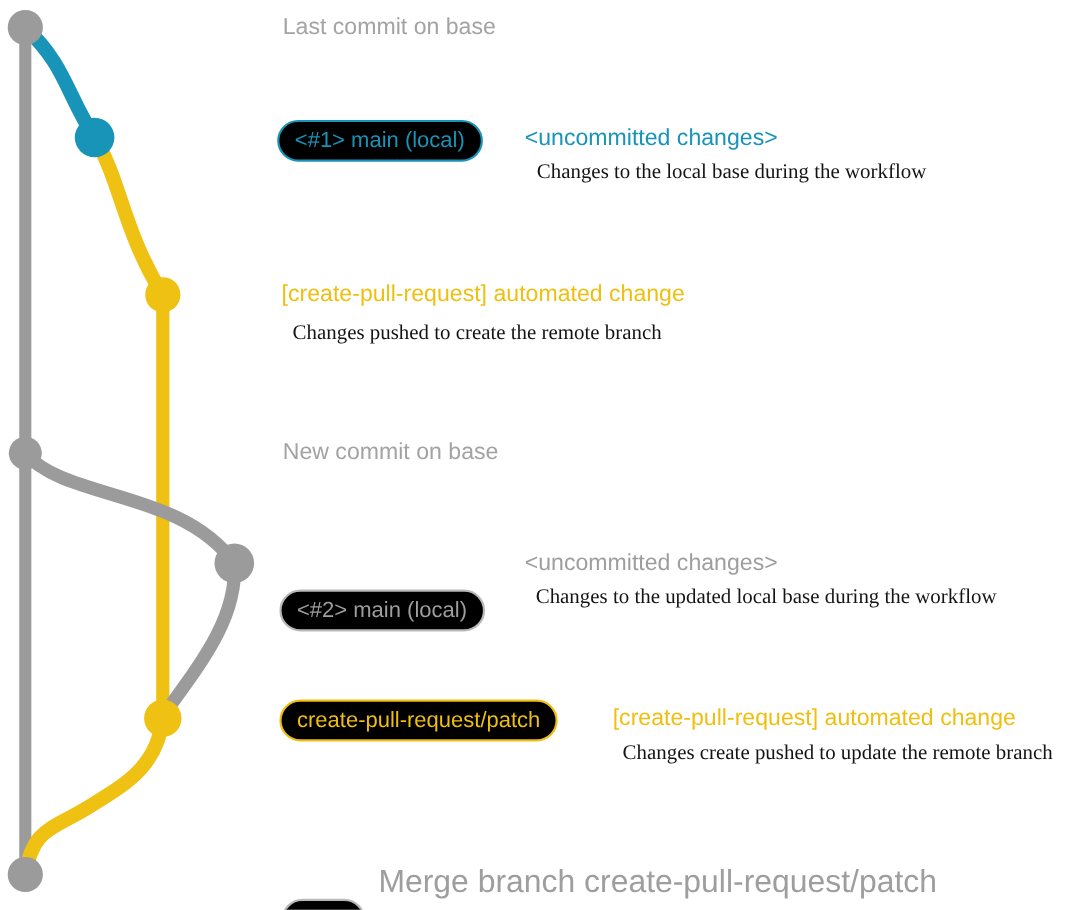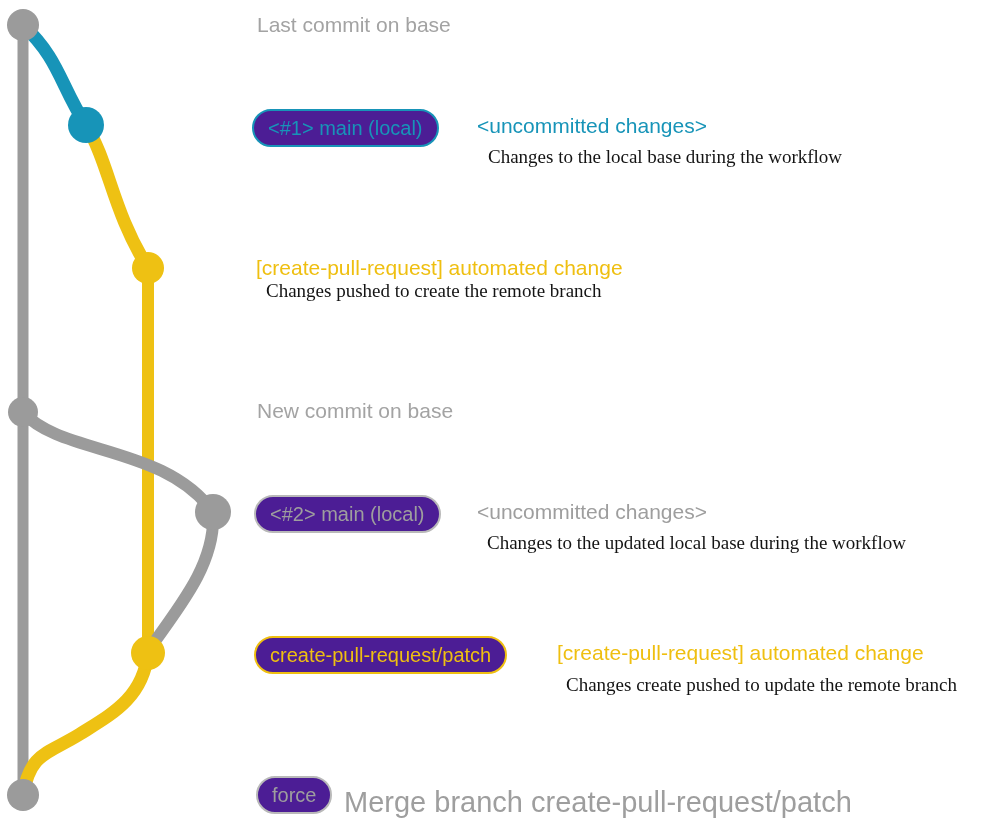--- a/index.html
+++ b/index.html
@@ -20,24 +20,24 @@
 
   .abs{position:absolute;white-space:nowrap;text-align:center;}
   .heading{font-size:21px;color:var(--gray_heading);}
   .status{font-size:21px;}
   .status.blue{color:var(--blue);}
   .status.gray{color:var(--gray_label);}
   .ytitle{font-size:21px;color:var(--yellow_text);}
   .desc{font-family:"Liberation Serif", serif;font-size:19px;color:var(--desc);}
   .pill{
     display:inline-block;border:2px solid;border-radius:19px;
-    padding:3px 14px;font-size:20px;line-height:28px;background:#4c1d95;
+    padding:3px 14px;font-size:20px;line-height:28px;background:#000000;
   }
   .pill.blue{border-color:var(--blue);color:var(--blue);}
-  .pill.gray{border-color:var(--gray_border);color:var(--gray_label);}
+  .pill.gray{border-color:var(--gray_border);color:var(--gray_label);margin-top:41px;}
   .pill.yellow{border-color:var(--yellow_text);color:var(--yellow_text);}
   .merge-msg{font-size:29px;color:var(--gray_label);}
 </style>
 </head>
 <body>
 
 <svg id="graph-svg" width="981" height="827" viewBox="0 0 981 827">
 
   <path class="trunk" d="M 23 25 L 23 795"></path>
 
@@ -63,21 +63,21 @@
 
 <div class="abs heading" style="left:257px;top:13px;">Last commit on base</div>
 
 <div class="abs" style="left:252px;top:109px;">
   <span class="pill blue">&lt;#1&gt; main (local)</span>
 </div>
 <div class="abs status blue" style="left:477px;top:114px;">&lt;uncommitted changes&gt;</div>
 <div class="abs desc" style="left:488px;top:146px;">Changes to the local base during the workflow</div>
 
 <div class="abs ytitle" style="left:256px;top:256px;">[create-pull-request] automated change</div>
-<div class="abs desc" style="left:266px;top:280px;">Changes pushed to create the remote branch</div>
+<div class="abs desc" style="left:266px;top:292px;">Changes pushed to create the remote branch</div>
 
 <div class="abs heading" style="left:257px;top:399px;">New commit on base</div>
 
 <div class="abs" style="left:254px;top:495px;">
   <span class="pill gray">&lt;#2&gt; main (local)</span>
 </div>
 <div class="abs status gray" style="left:477px;top:500px;">&lt;uncommitted changes&gt;</div>
 <div class="abs desc" style="left:487px;top:532px;">Changes to the updated local base during the workflow</div>
 
 <div class="abs" style="left:254px;top:636px;">

